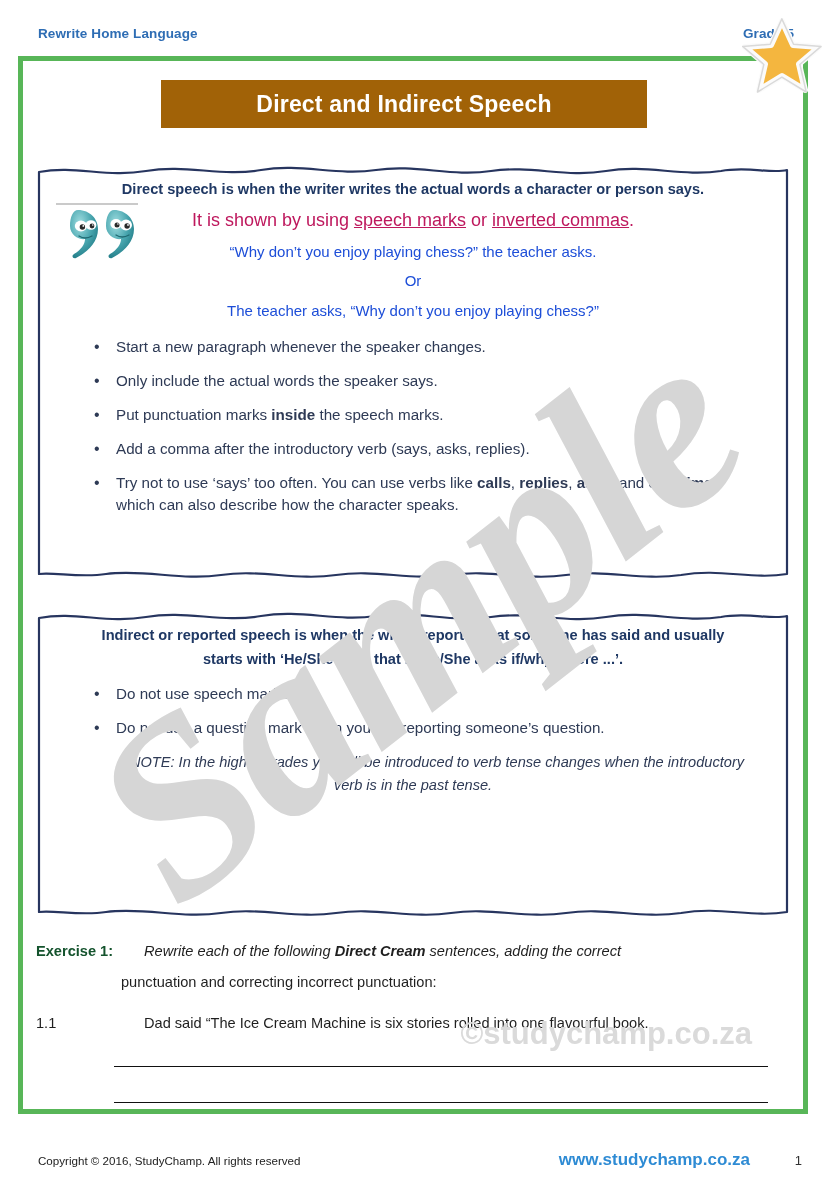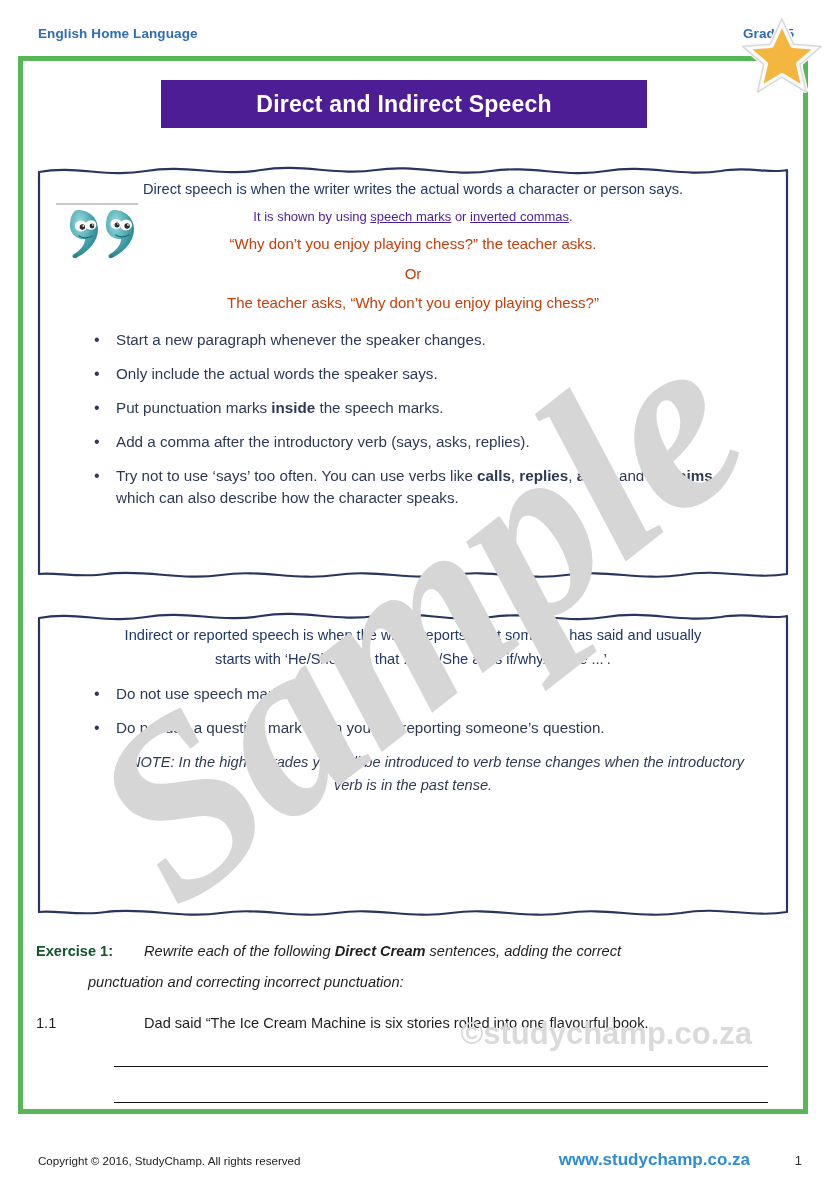--- a/index.html
+++ b/index.html
@@ -70,21 +70,21 @@
     z-index: 3;
   }
 
   
   .title-banner {
     position: absolute;
     top: 24px;
     left: 143px;
     width: 486px;
     height: 48px;
-    background: #4c1d95;
+    background: #a16207;
     display: flex;
     align-items: center;
     justify-content: center;
     z-index: 4;
   }
   .title-banner span {
     color: #ffffff;
     font-size: 23px;
     font-weight: bold;
     letter-spacing: 0.2px;
@@ -108,37 +108,37 @@
     padding: 14px 22px 10px 22px;
     z-index: 2;
   }
 
   #box-direct { top: 106px; left: 18px; width: 754px; height: 420px; }
   #box-indirect { top: 552px; left: 18px; width: 754px; height: 312px; }
 
   
   .lead-line {
     font-size: 14.6px;
-    font-weight: normal;
+    font-weight: bold;
     color: #1F3864;
     text-align: center;
     line-height: 1.35;
     margin: 4px 0 2px 0;
   }
   .center-line {
-    font-size: 13px;
-    color: #4c1d95;
+    font-size: 18px;
+    color: #be185d;
     text-align: center;
     line-height: 1.5;
     margin: 7px 0;
   }
   .center-line u { text-decoration: underline; }
   .green-line {
     font-size: 15px;
-    color: #c2410c;
+    color: #1d4ed8;
     text-align: center;
     line-height: 1.5;
     margin: 7px 0;
   }
 
   .bullets {
     margin: 14px 0 0 0;
     padding: 0 24px 0 36px;
     list-style: none;
   }
@@ -201,22 +201,21 @@
     width: 108px;
     flex: 0 0 108px;
     font-size: 14.6px;
   }
   .ex-text {
     font-style: italic;
     flex: 1;
   }
   .ex-text b { font-weight: bold; font-style: italic; }
   .ex-cont {
-    margin-left: 52px;
-    font-style: italic;
+    margin-left: 85px;
     font-size: 14.6px;
     line-height: 1.55;
     color: #1F1F1F;
     margin-top: 8px;
   }
   .q-row {
     display: flex;
     margin-top: 22px;
     font-size: 14.6px;
     color: #1F1F1F;
@@ -288,21 +287,21 @@
     font-size: 13px;
     color: #333333;
     width: 16px;
     text-align: right;
   }
 </style>
 </head>
 <body>
 
 <div class="page-header">
-  <div class="hdr-left">English Home Language</div>
+  <div class="hdr-left">Rewrite Home Language</div>
   <div class="hdr-right">Grade 5</div>
 </div>
 
 <div class="green-frame"></div>
 
 <div class="star-wrap">
   <svg viewBox="0 0 80 78" xmlns="http://www.w3.org/2000/svg">
     <polygon points="40,5 51,29 77,31 57,48 63,74 40,60 17,74 23,48 3,31 29,29" fill="#F4B63F" stroke="#FBFBFB" stroke-width="6" stroke-linejoin="round"></polygon>
     <polygon points="40,5 51,29 77,31 57,48 63,74 40,60 17,74 23,48 3,31 29,29" fill="none" stroke="#D9D9D9" stroke-width="1.4" stroke-linejoin="round" transform="scale(1.06) translate(-2.4,-2.3)"></polygon>
   </svg>

